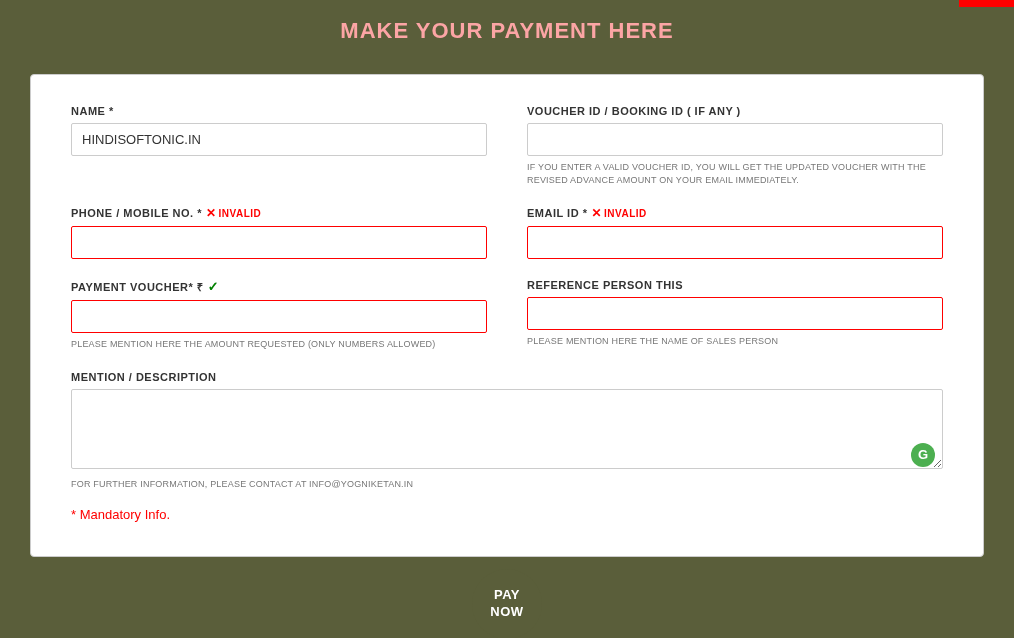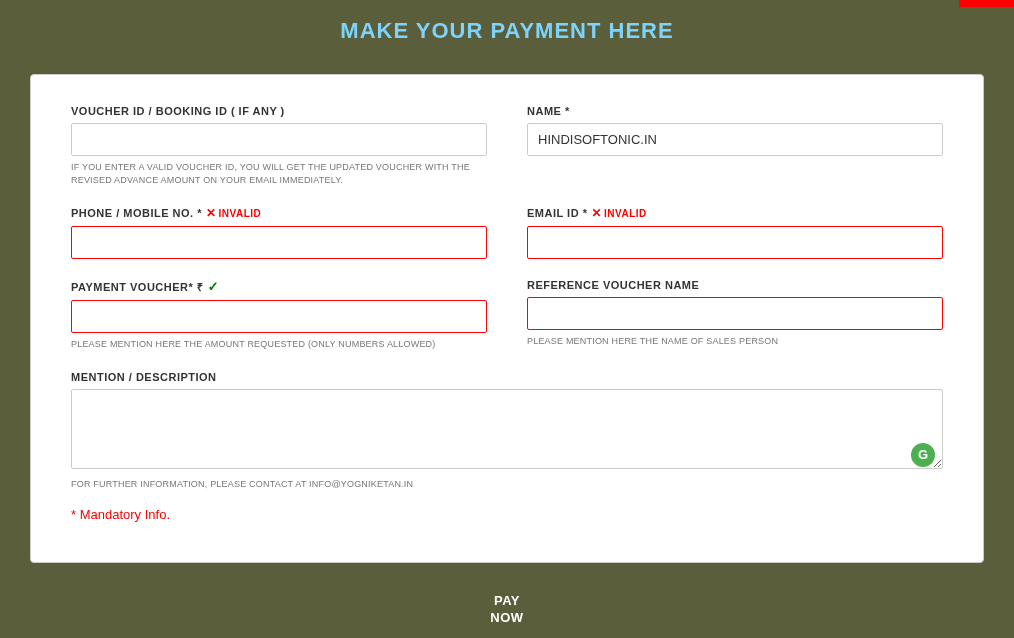--- a/index.html
+++ b/index.html
@@ -5,21 +5,21 @@
     * { box-sizing: border-box; margin: 0; padding: 0; }
     body {
       font-family: Arial, sans-serif;
       background: #5a5e3a;
       min-height: 638px;
       width: 1014px;
       overflow: hidden;
     }
     .header {
       background: #5a5e3a;
-      color: #7dd3fc;
+      color: #fca5a5;
       text-align: center;
       padding: 18px 0 18px 0;
       font-size: 22px;
       font-weight: bold;
       letter-spacing: 1px;
     }
     .form-container {
       background: white;
       border: 1px solid #ccc;
       border-radius: 4px;
@@ -120,21 +120,21 @@
       font-size: 9px;
       color: #777;
       margin-top: 22px;
       text-transform: uppercase;
       letter-spacing: 0.2px;
     }
     .mandatory-note {
       color: red;
       font-size: 13px;
       margin-top: 16px;
-      margin-bottom: 10px;
+      margin-bottom: 4px;
     }
     .pay-button-wrapper {
       display: flex;
       justify-content: center;
       margin-top: 10px;
     }
     .pay-button {
       background: #5a5e3a;
       color: white;
       border: none;
@@ -168,30 +168,30 @@
 
   <div class="header">
     <span>MAKE YOUR PAYMENT HERE</span>
   </div>
 
   <div class="form-container">
 
     <div class="form-row">
       <div class="form-group">
         <label class="form-label">
+          <span>NAME *</span>
+        </label>
+        <input type="text" class="form-input normal" value="HINDISOFTONIC.IN" style="">
+      </div>
+      <div class="form-group">
+        <label class="form-label">
           <span>VOUCHER ID / BOOKING ID ( IF ANY )</span>
         </label>
         <input type="text" class="form-input normal" style="">
         <span class="form-hint">IF YOU ENTER A VALID VOUCHER ID, YOU WILL GET THE UPDATED VOUCHER WITH THE REVISED ADVANCE AMOUNT ON YOUR EMAIL IMMEDIATELY.</span>
-      </div>
-      <div class="form-group">
-        <label class="form-label">
-          <span>NAME *</span>
-        </label>
-        <input type="text" class="form-input normal" value="HINDISOFTONIC.IN" style="">
       </div>
     </div>
 
     <div class="form-row">
       <div class="form-group">
         <label class="form-label">
           <span>PHONE / MOBILE NO. *</span>
           <span class="invalid-badge">
             <span class="invalid-x">✕</span>
             <span>INVALID</span>
@@ -215,21 +215,21 @@
       <div class="form-group">
         <label class="form-label">
           <span>PAYMENT VOUCHER* ₹</span>
           <span class="valid-check">✓</span>
         </label>
         <input type="text" class="form-input invalid" style="">
         <span class="form-hint">PLEASE MENTION HERE THE AMOUNT REQUESTED (ONLY NUMBERS ALLOWED)</span>
       </div>
       <div class="form-group">
         <label class="form-label">
-          <span>REFERENCE VOUCHER NAME</span>
+          <span>REFERENCE PERSON THIS</span>
         </label>
         <input type="text" class="form-input invalid" style="">
         <span class="form-hint">PLEASE MENTION HERE THE NAME OF SALES PERSON</span>
       </div>
     </div>
 
     <div style="margin-bottom: 8px;">
       <label class="form-label">
         <span>MENTION / DESCRIPTION</span>
       </label>

